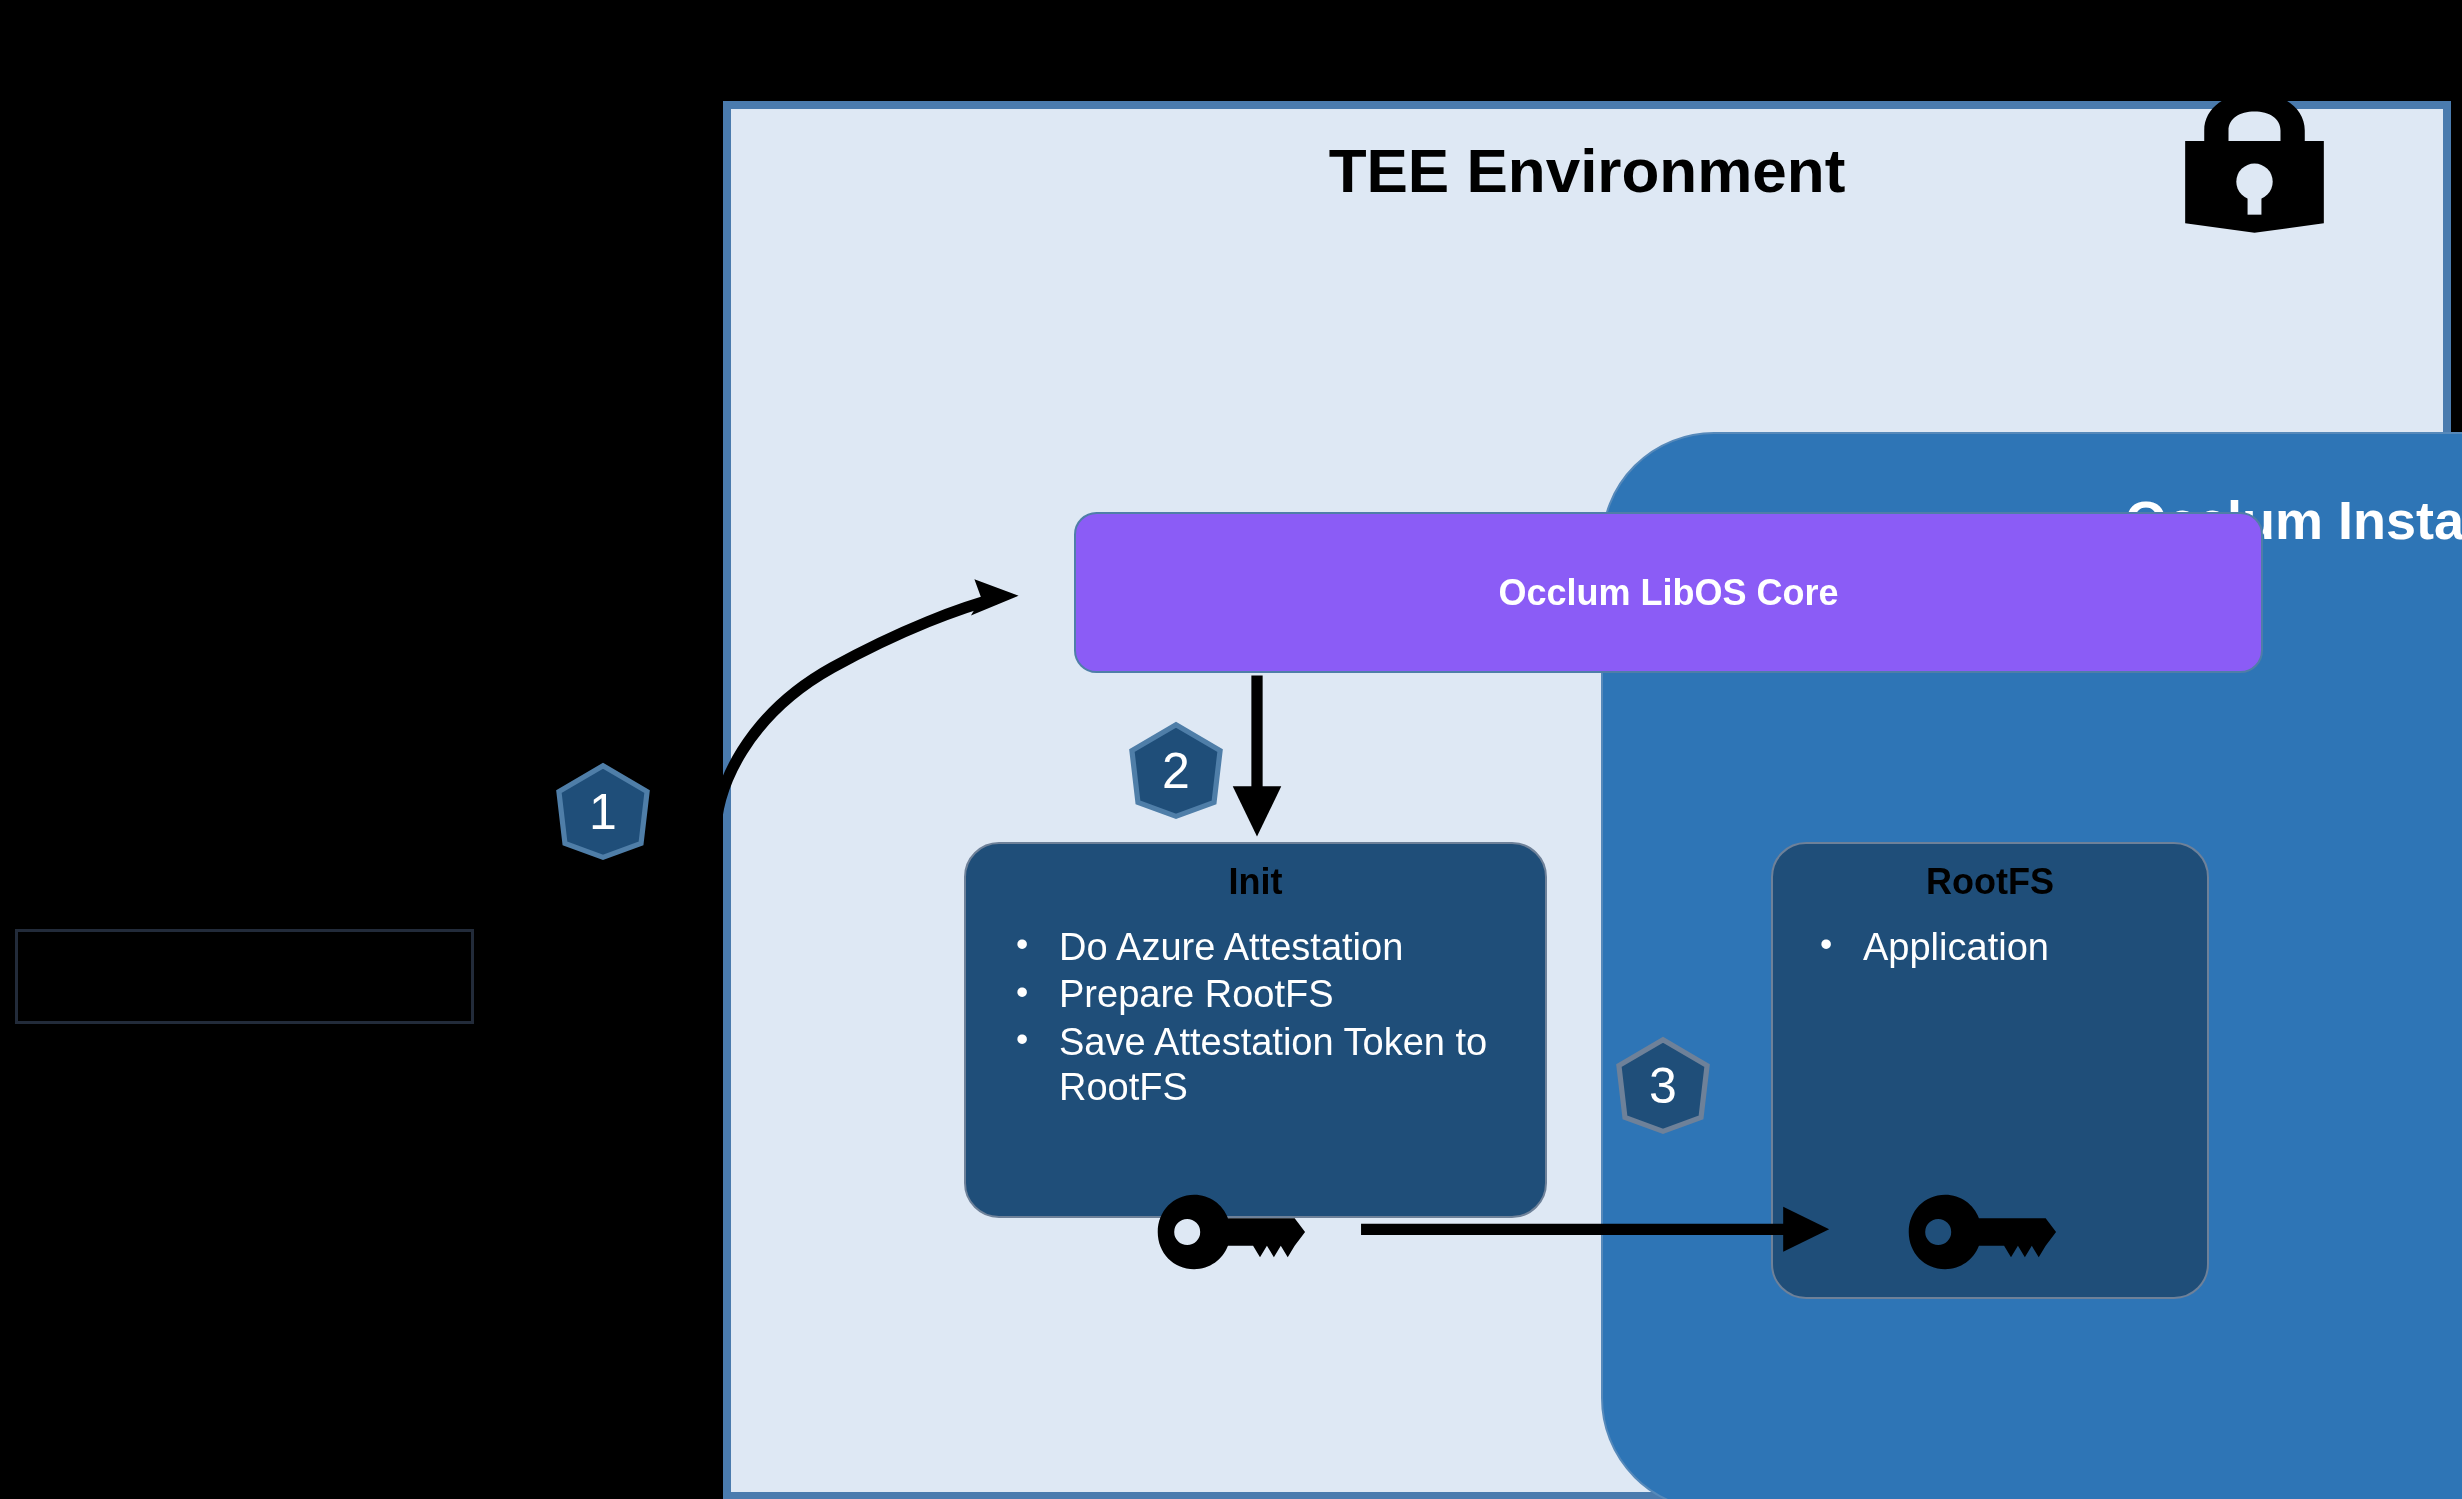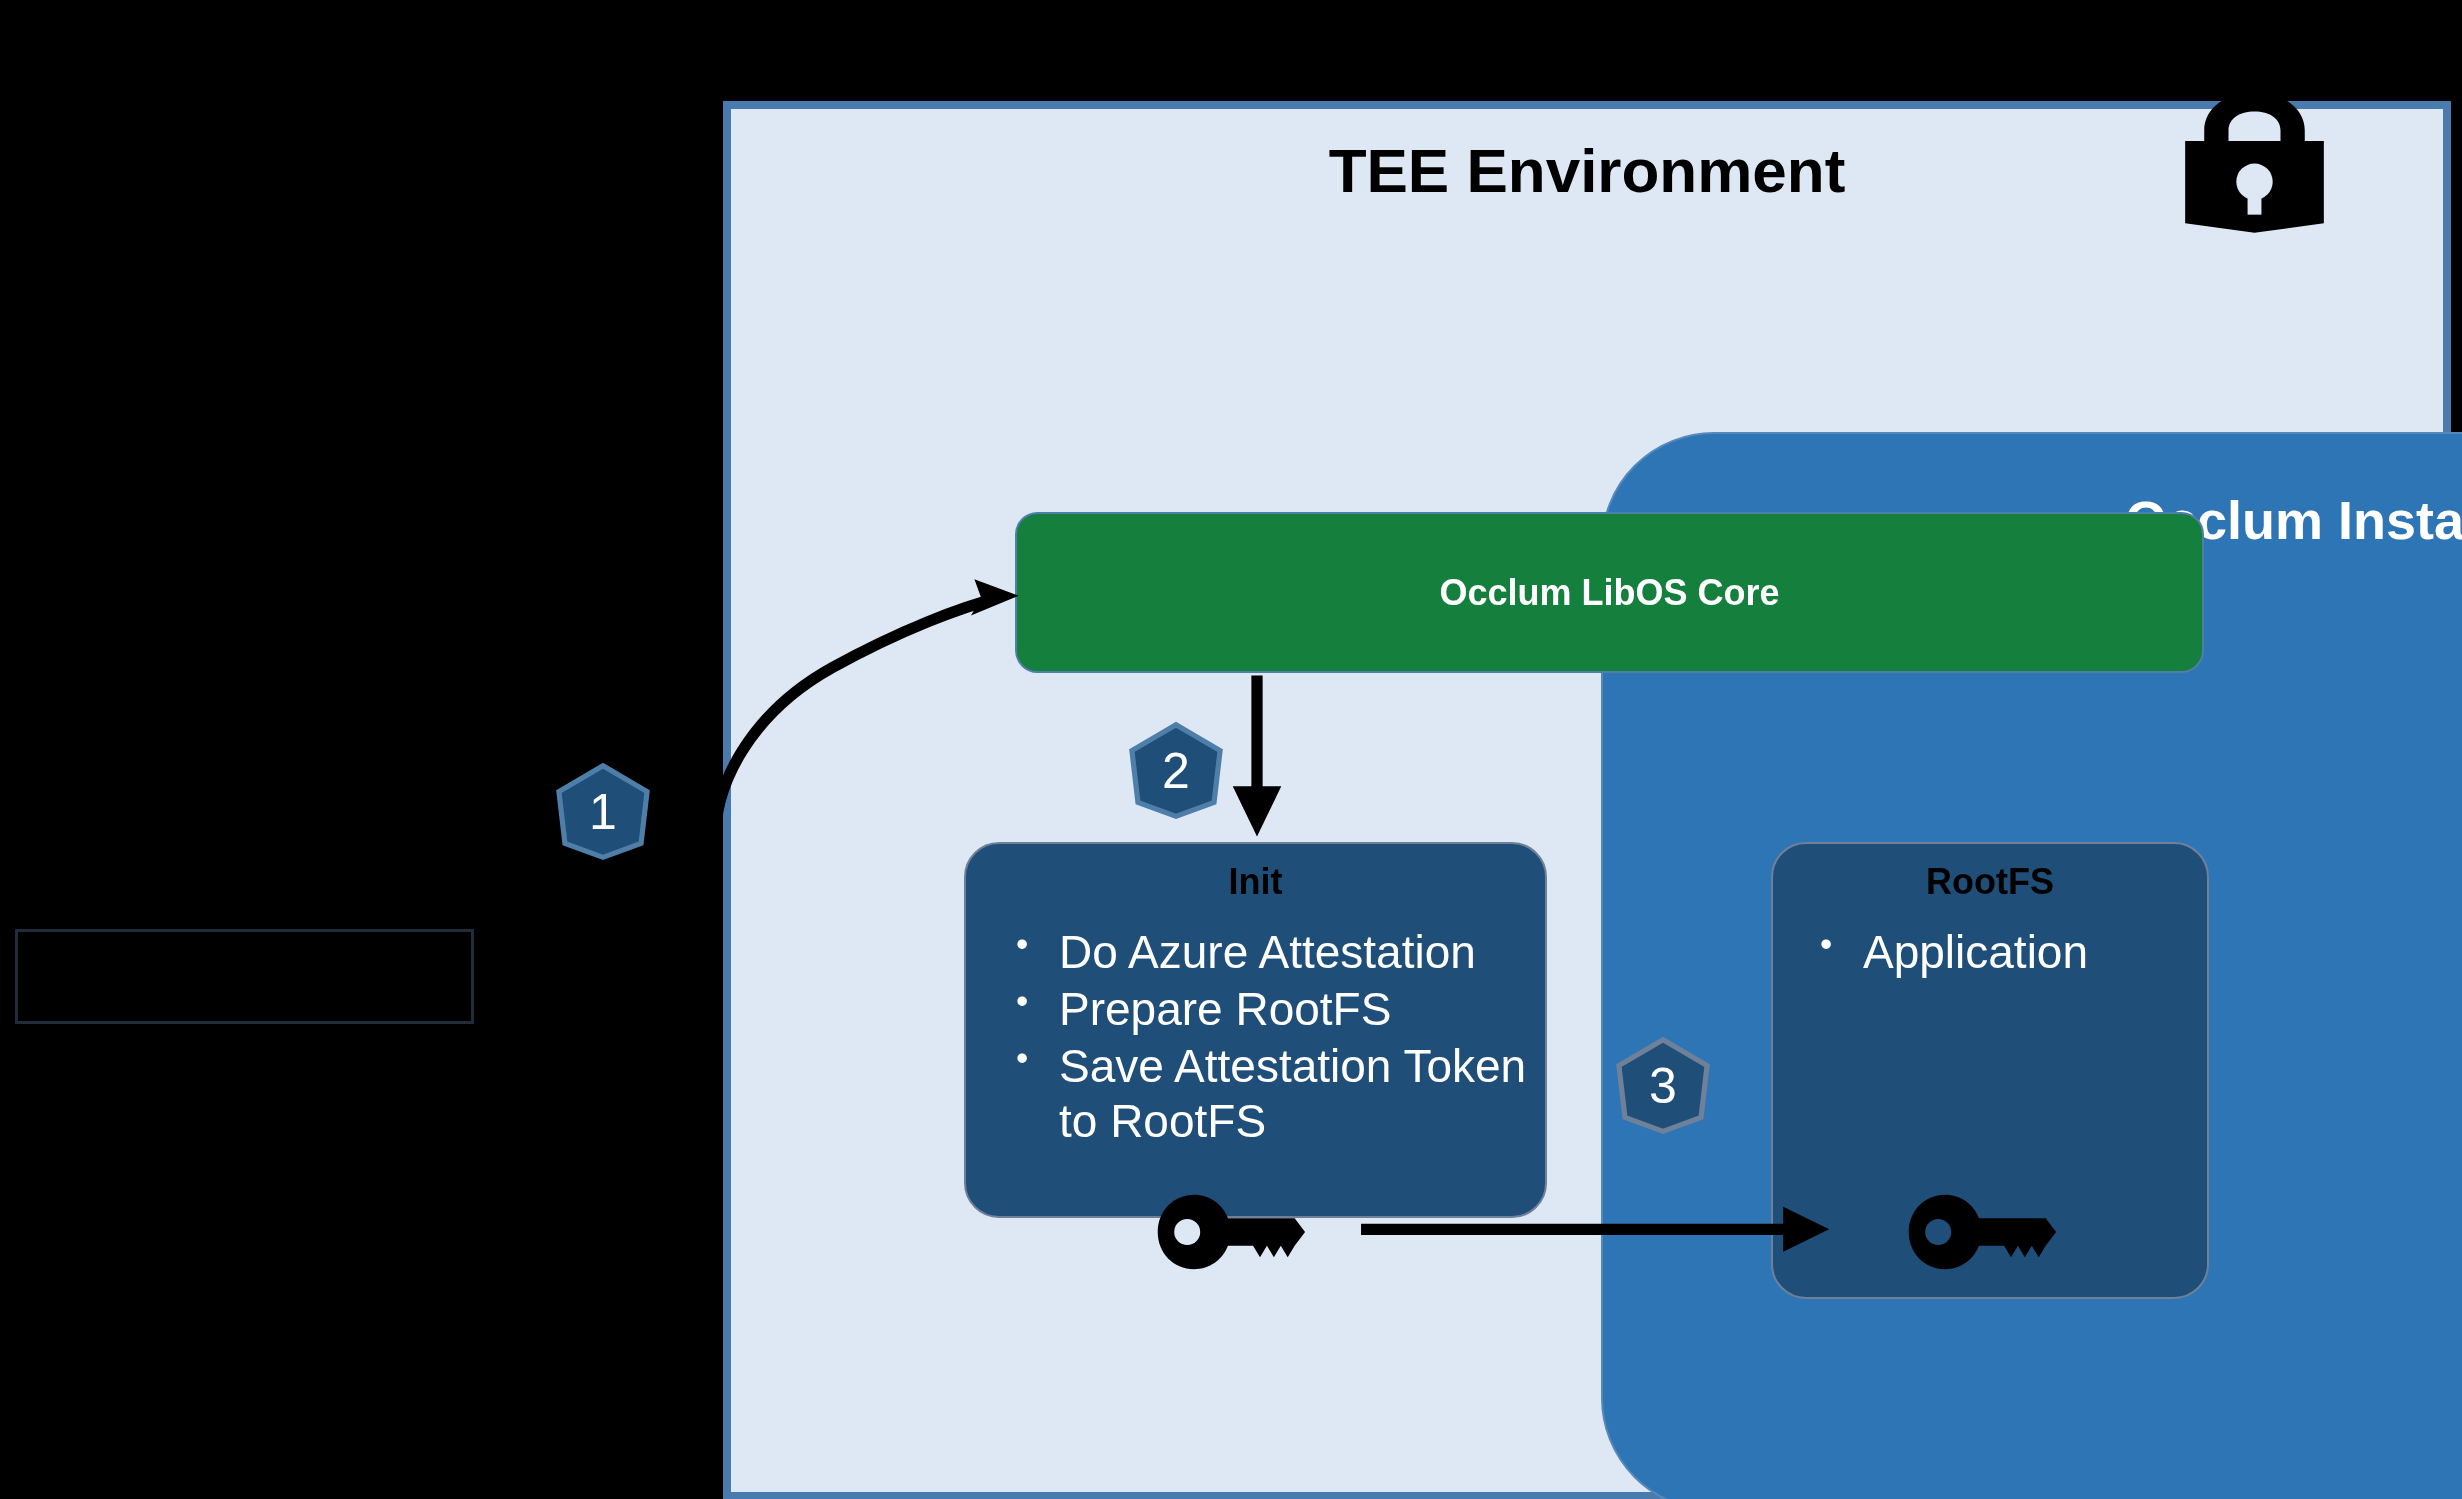--- a/index.html
+++ b/index.html
@@ -87,25 +87,25 @@
     width: 100%;
     text-align: center;
     font-size: 54px;
     font-weight: bold;
     color: #FFFFFF;
   }
 
   
   .libos-box {
     position: absolute;
-    left: 1015px;
+    left: 1074px;
     top: 512px;
     width: 1189px;
     height: 161px;
-    background: #15803d;
+    background: #8b5cf6;
     border: 2.6px solid #4F7EA8;
     border-radius: 22.5px;
     box-sizing: border-box;
     display: flex;
     align-items: center;
     justify-content: center;
   }
   .libos-label {
     font-size: 36px;
     font-weight: bold;
@@ -139,21 +139,21 @@
     top: 81px;
     left: 43px;
     right: 17.3px;
     margin: 0;
     padding: 0;
     list-style: none;
   }
   .bullet-list li {
     position: relative;
     padding-left: 50px;
-    font-size: 46px;
+    font-size: 38px;
     line-height: 1.2;
     color: #FFFFFF;
     margin-bottom: 1.7px;
   }
   .bullet-list li::before {
     content: "\2022";
     position: absolute;
     left: 7px;
     top: -1.7px;
     font-size: 35px;

